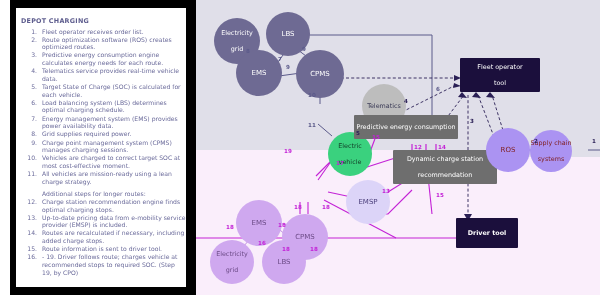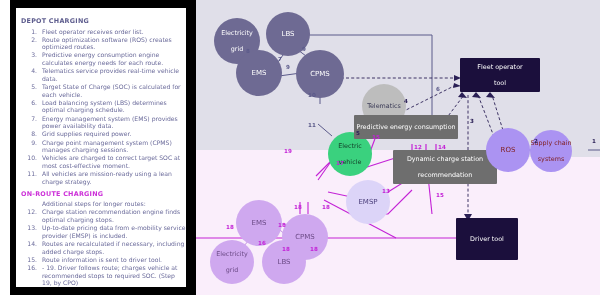--- a/index.html
+++ b/index.html
@@ -65,21 +65,20 @@
         <li><span class="num">4.</span><span>Telematics service provides real-time vehicle data.</span></li>
         <li><span class="num">5.</span><span>Target State of Charge (SOC) is calculated for each vehicle.</span></li>
         <li><span class="num">6.</span><span>Load balancing system (LBS) determines optimal charging schedule.</span></li>
         <li><span class="num">7.</span><span>Energy management system (EMS) provides power availability data.</span></li>
         <li><span class="num">8.</span><span>Grid supplies required power.</span></li>
         <li><span class="num">9.</span><span>Charge point management system (CPMS) manages charging sessions.</span></li>
         <li><span class="num">10.</span><span>Vehicles are charged to correct target SOC at most cost-effective moment.</span></li>
         <li><span class="num">11.</span><span>All vehicles are mission-ready using a lean charge strategy.</span></li>
       </ol>
       <div class="gap"></div>
-      <div class="sect-head pink">ON-ROUTE CHARGING</div>
       <div class="sub-note">Additional steps for longer routes:</div>
       <ol class="steps">
         <li><span class="num">12.</span><span>Charge station recommendation engine finds optimal charging stops.</span></li>
         <li><span class="num">13.</span><span>Up-to-date pricing data from e-mobility service provider (EMSP) is included.</span></li>
         <li><span class="num">14.</span><span>Routes are recalculated if necessary, including added charge stops.</span></li>
         <li><span class="num">15.</span><span>Route information is sent to driver tool.</span></li>
         <li><span class="num">16.</span><span>- 19. Driver follows  route; charges vehicle at recommended stops to required SOC. (Step 19, by CPO)</span></li>
       </ol>
     </div>
   </div>
@@ -183,21 +182,21 @@
     <div class="node b-gray" style="left:158px;top:115px;width:104px;height:24px;padding:2px;">
       <span class="fs7">Predictive energy consumption</span>
     </div>
     <div class="node b-gray" style="left:158px;top:150px;width:104px;height:34px;padding:2px;margin-left:39px;">
       <span class="fs7">Dynamic charge station recommendation</span>
     </div>
 
     <div class="node b-dark" style="left:264px;top:58px;width:80px;height:34px;padding:12px;">
       <span class="fs7">Fleet operator tool</span>
     </div>
-    <div class="node b-dark" style="left:260px;top:218px;width:62px;height:42px;padding:2px;">
+    <div class="node b-dark" style="left:260px;top:218px;width:62px;height:30px;padding:2px;font-weight:bold;">
       <span class="fs7">Driver tool</span>
     </div>
 
     <div class="node circ c-peri" style="left:290px;top:128px;width:44px;height:44px;">
       <span class="fs8">ROS</span>
     </div>
     <div class="node circ c-peri" style="left:334px;top:130px;width:42px;height:42px;justify-content:center;">
       <span class="fs7">Supply chain systems</span>
     </div>
 

